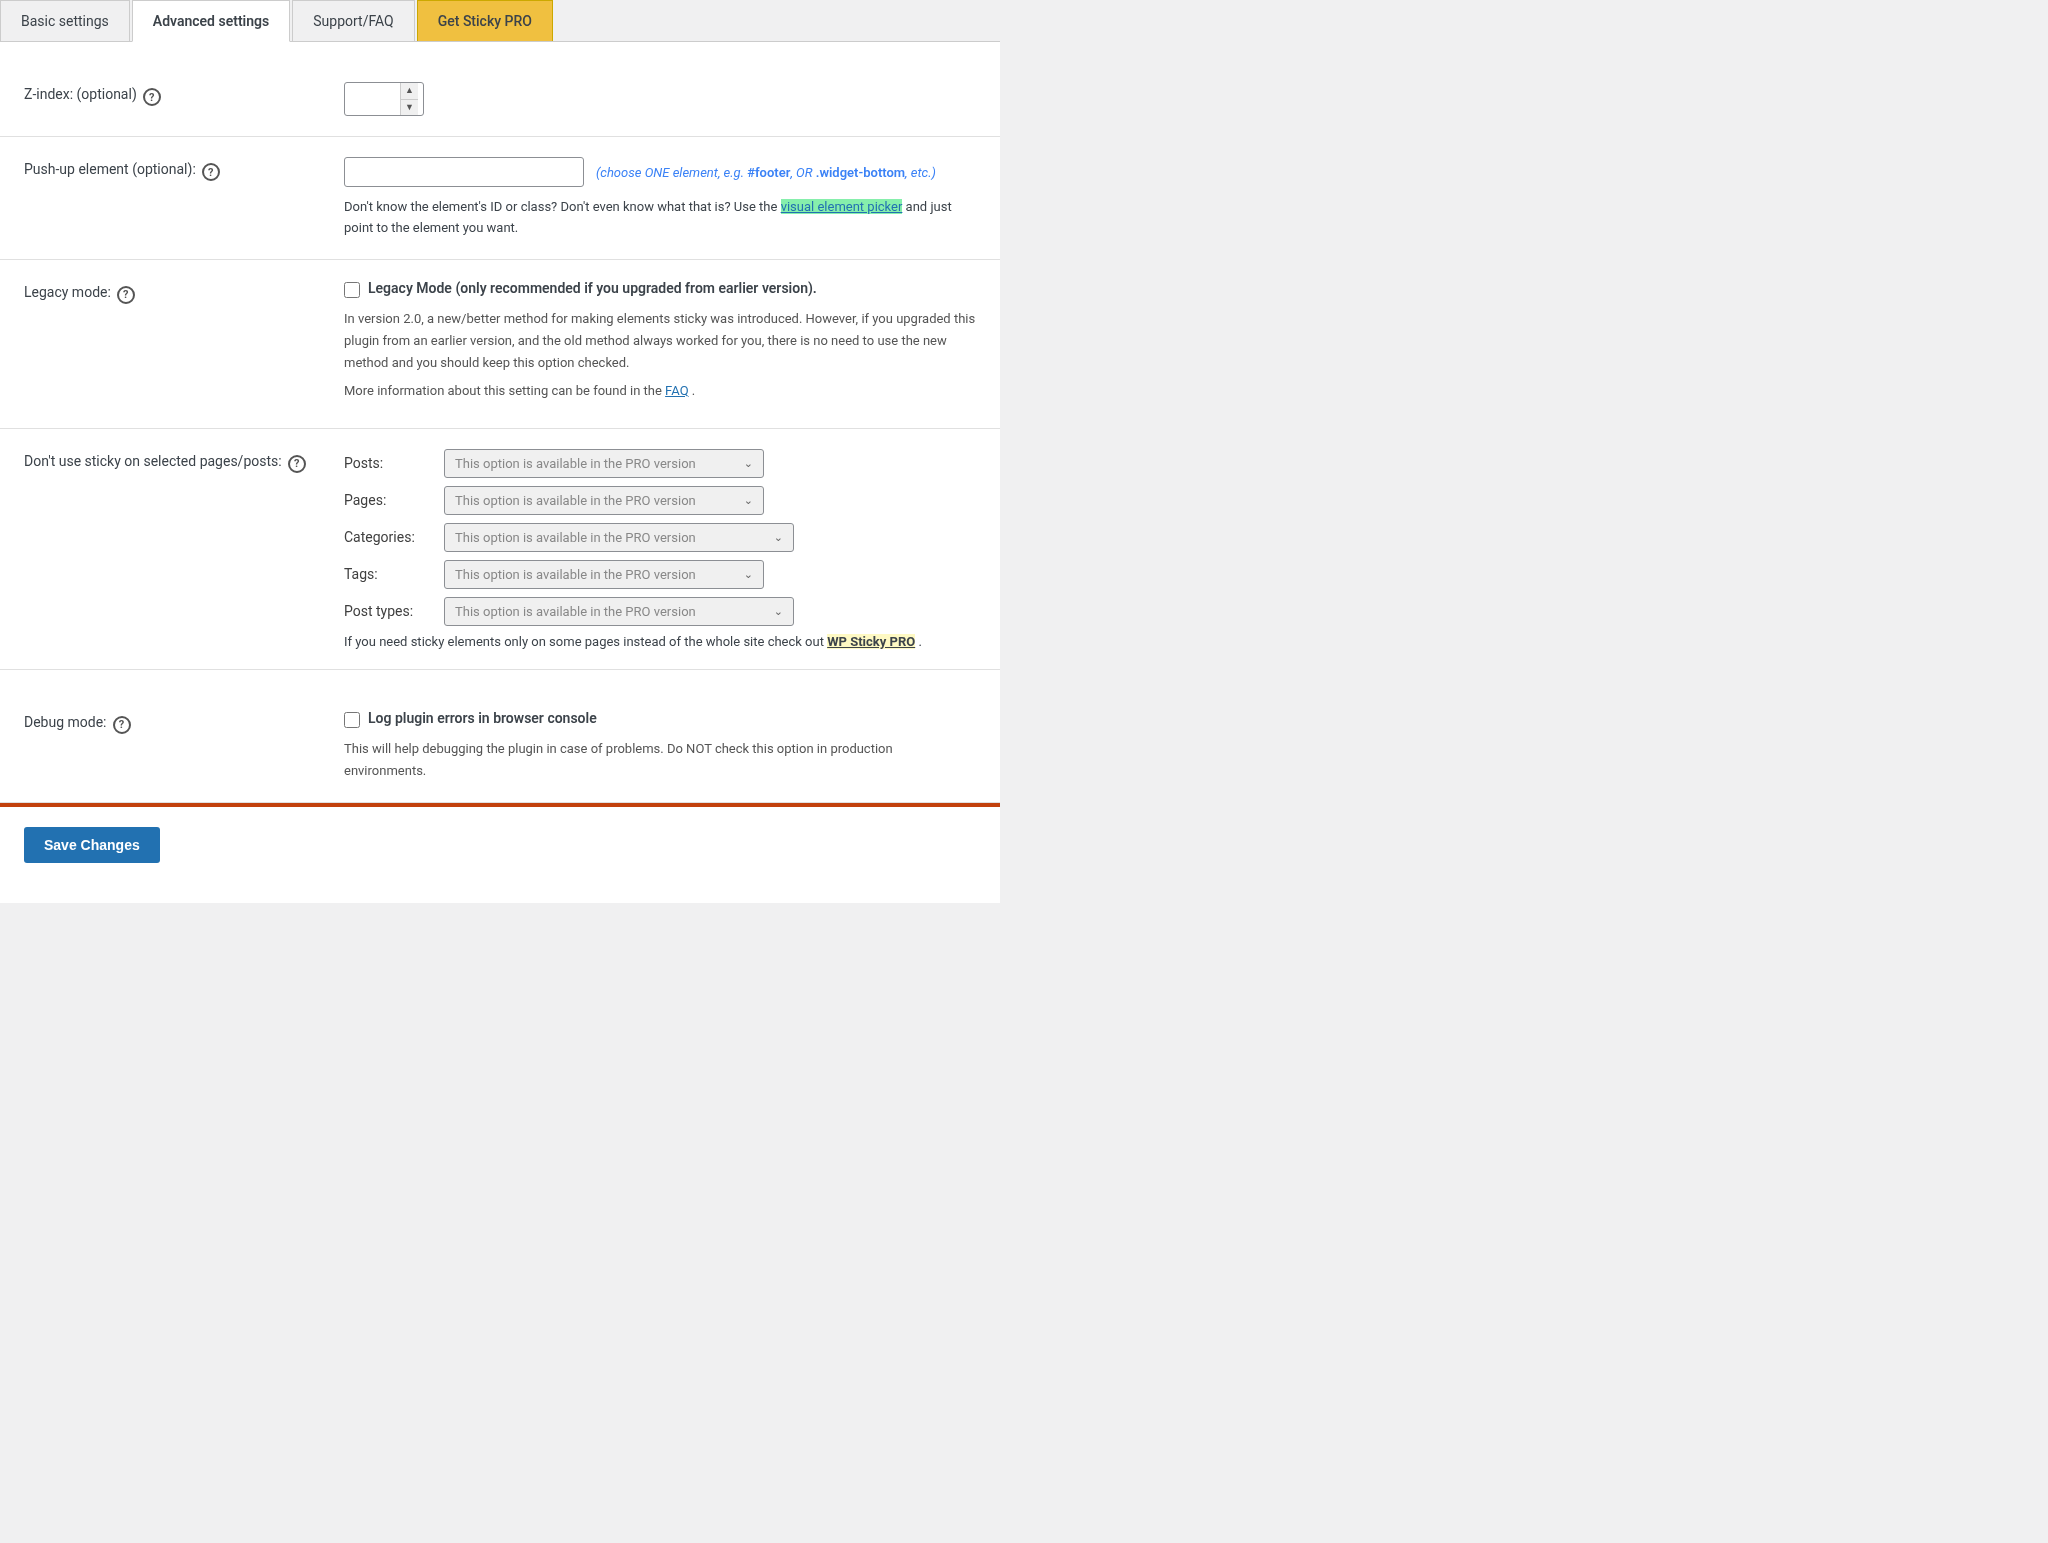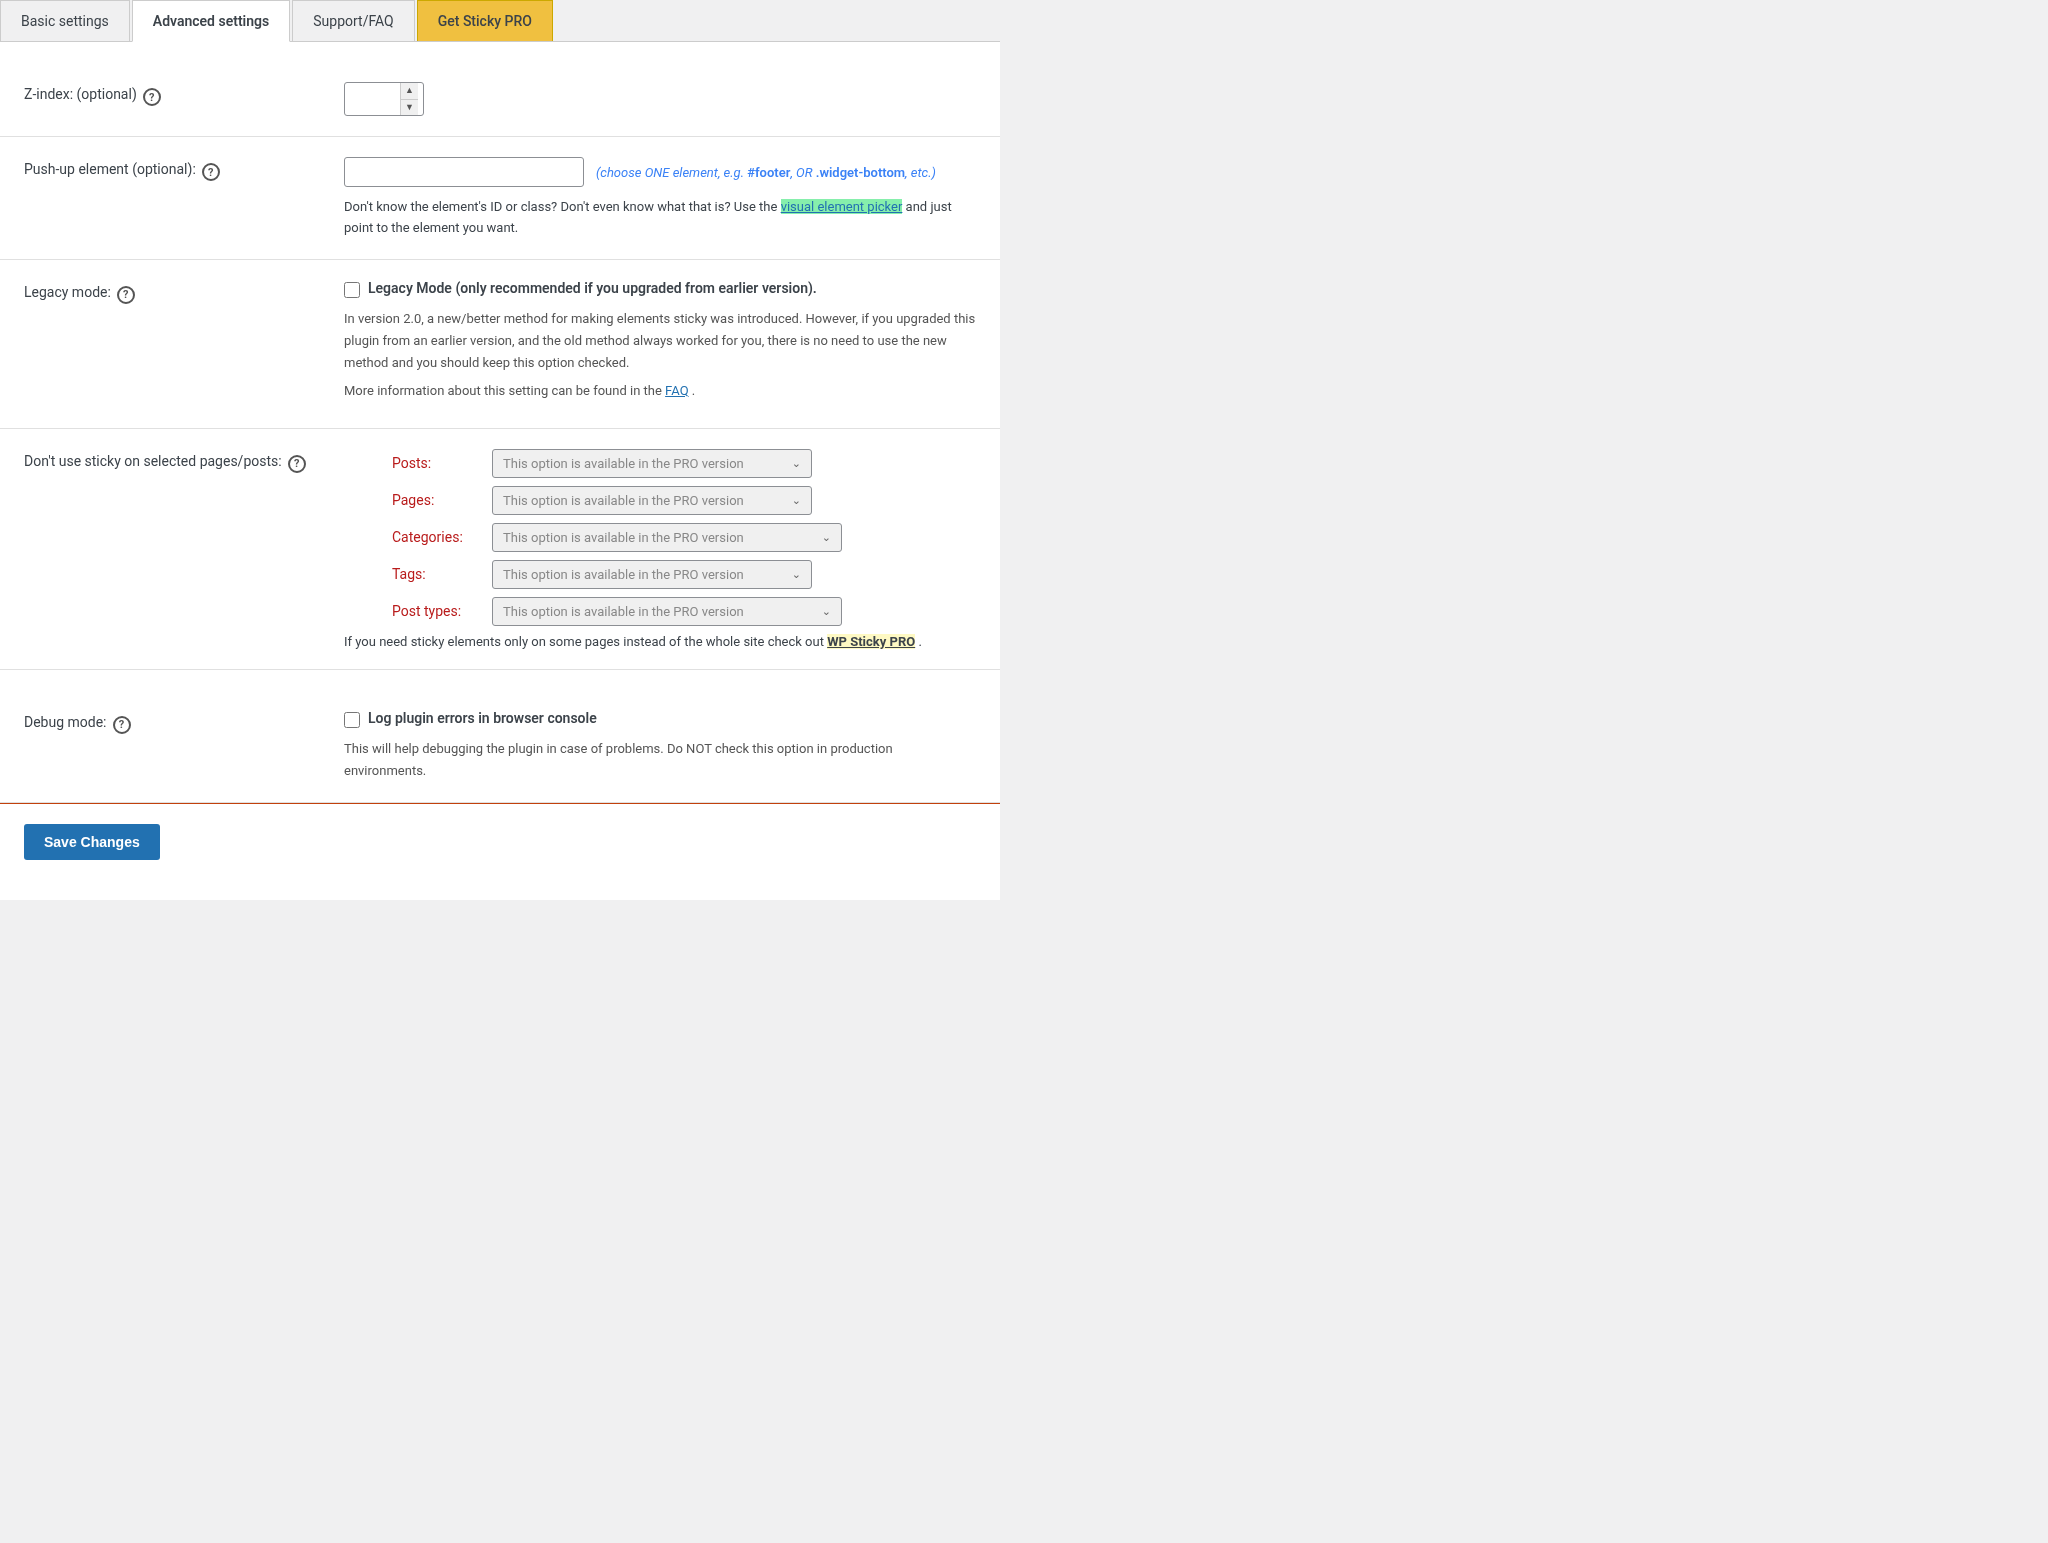--- a/index.html
+++ b/index.html
@@ -193,22 +193,21 @@
     
     .pro-select-row {
       display: flex;
       align-items: center;
       gap: 10px;
       margin-bottom: 8px;
     }
     .pro-select-row .select-label {
       width: 90px;
       font-size: 14px;
-      color: #b91c1c;
-      margin-left: 48px;
+      color: #404040;
     }
     .pro-select {
       display: flex;
       align-items: center;
       border: 1px solid #8c8f94;
       border-radius: 3px;
       background: #f0f0f0;
       padding: 6px 10px;
       font-size: 13px;
       color: #888;
@@ -237,21 +236,21 @@
     .debug-desc {
       font-size: 13px;
       color: #555;
       line-height: 1.7;
       margin-top: 6px;
     }
     
     .save-section {
       padding: 20px 24px;
       background: #fff;
-      border-top: 1px solid #c2410c;
+      border-top: 4px solid #c2410c;
     }
     .save-btn {
       background: #2271b1;
       color: #fff;
       border: none;
       border-radius: 3px;
       padding: 10px 20px;
       font-size: 14px;
       font-weight: 600;
       cursor: pointer;

